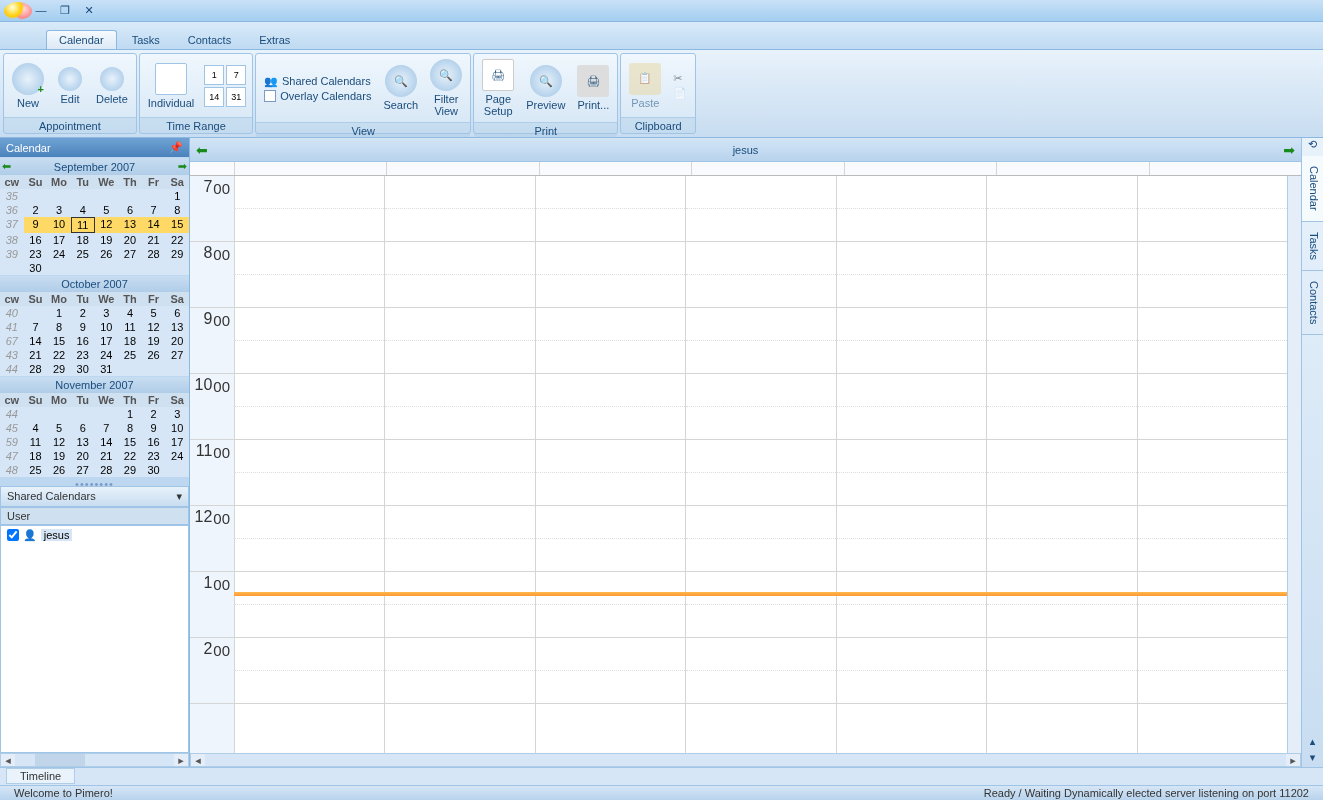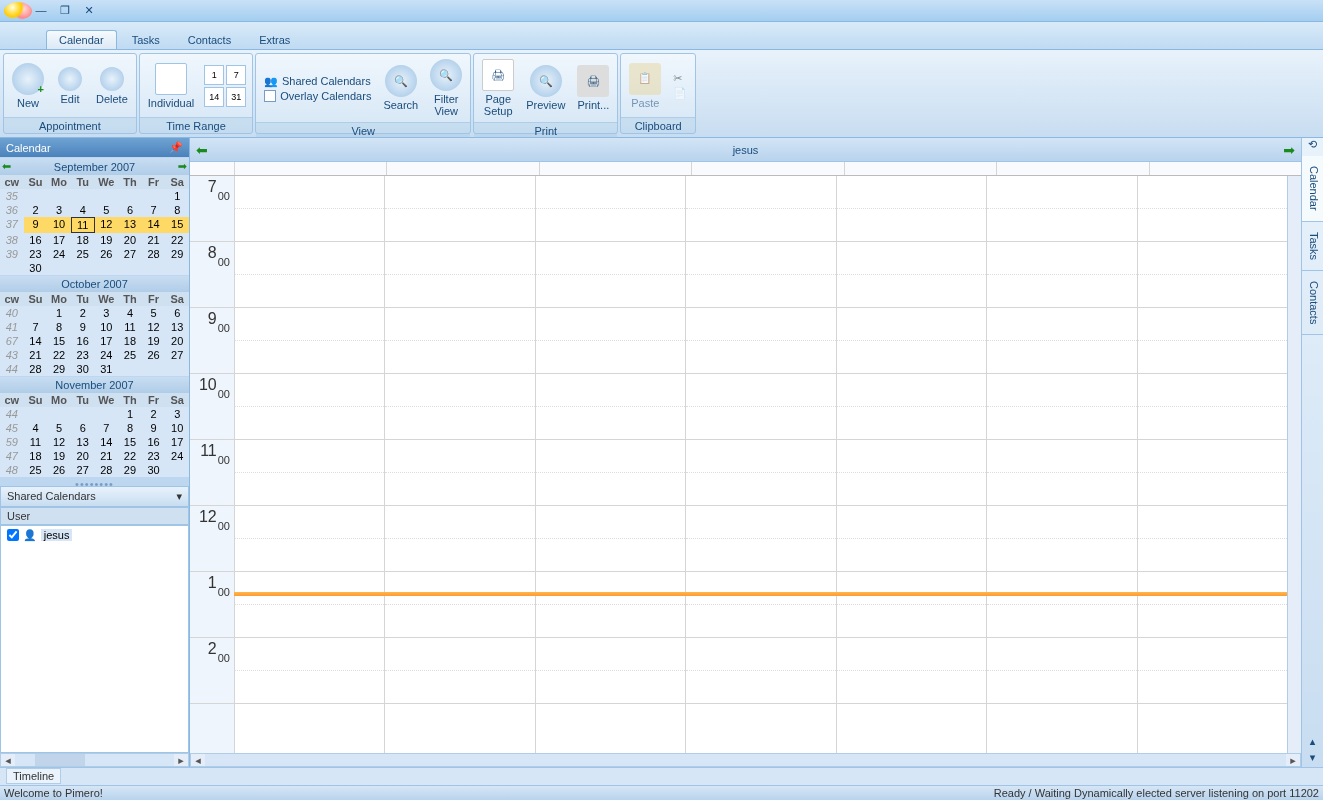--- a/index.html
+++ b/index.html
@@ -48,33 +48,33 @@
 .dayhdr{display:flex;border-bottom:1px solid #ccc;background:#fff}
 .timecol{width:44px;flex-shrink:0}
 .daycol{flex:1;text-align:center;padding:4px 0;color:#555;border-left:1px solid #e5e5e5}
 .daycol.today{font-weight:bold;color:#000}
 .allday{display:flex;height:14px;border-bottom:1px solid #bbb;background:#f8fafd}
 .allday .daycol{border-left:1px solid #d5d5d5;padding:0}
 .timegrid{flex:1;display:flex;overflow-y:auto;position:relative}
 .timelabels{width:44px;flex-shrink:0;background:#eef5fc}
 .timeslot{height:66px;border-bottom:1px solid #d5d5d5;display:flex;justify-content:flex-end;align-items:flex-start;padding:2px 4px;color:#333}
 .timeslot .hr{font-size:16px;font-weight:normal}
-.timeslot .mn{font-size:11px;margin-left:1px;margin-top:12px}
+.timeslot .mn{font-size:15px;margin-left:1px;margin-top:2px}
 .gridarea{flex:1;display:flex;position:relative}
 .gcol{flex:1;border-left:1px solid #d5d5d5}
 .gcol .half{height:33px;border-bottom:1px dotted #ddd}
 .gcol .half:nth-child(even){border-bottom:1px solid #d5d5d5}
 .nowline{position:absolute;left:0;right:0;height:4px;background:linear-gradient(to bottom,#ffb84d,#ff9933);top:416px}
 .vscroll{width:14px;background:#e5eef8;border-left:1px solid #b0cde8}
 .vtabs{width:22px;background:linear-gradient(to bottom,#e8f2fb,#c8ddf1);display:flex;flex-direction:column;border-left:1px solid #9fc4e5}
 .vtab{writing-mode:vertical-rl;padding:10px 3px;color:#1a4c7c;cursor:pointer;border-bottom:1px solid #9fc4e5;text-align:center}
 .vtab.active{background:#f5fafd}
 .timeline{height:18px;background:#d6e6f6;border-top:1px solid #9fc4e5;padding:2px 6px;color:#333}
-.timeline span{background:#eaf3fc;border:1px solid #b0cde8;padding:1px 6px;cursor:pointer}
-.statusbar{height:15px;background:linear-gradient(to bottom,#d6e6f6,#b8d3ed);display:flex;justify-content:space-between;padding:1px 4px;color:#333;font-size:10px;border-top:1px solid #9fc4e5}
+.timeline span{background:#eaf3fc;border:1px solid #b0cde8;padding:1px 13px;cursor:pointer}
+.statusbar{height:15px;background:linear-gradient(to bottom,#d6e6f6,#b8d3ed);display:flex;justify-content:space-between;padding:1px 14px;color:#333;font-size:10px;border-top:1px solid #9fc4e5}
 input[type=checkbox]{width:12px;height:12px}
 </style>
 </head>
 <body>
 
 <div class="titlebar">
   <div class="logo"></div>
   <div class="winbtns">
     <div class="winbtn">—</div>
     <div class="winbtn">❐</div>

